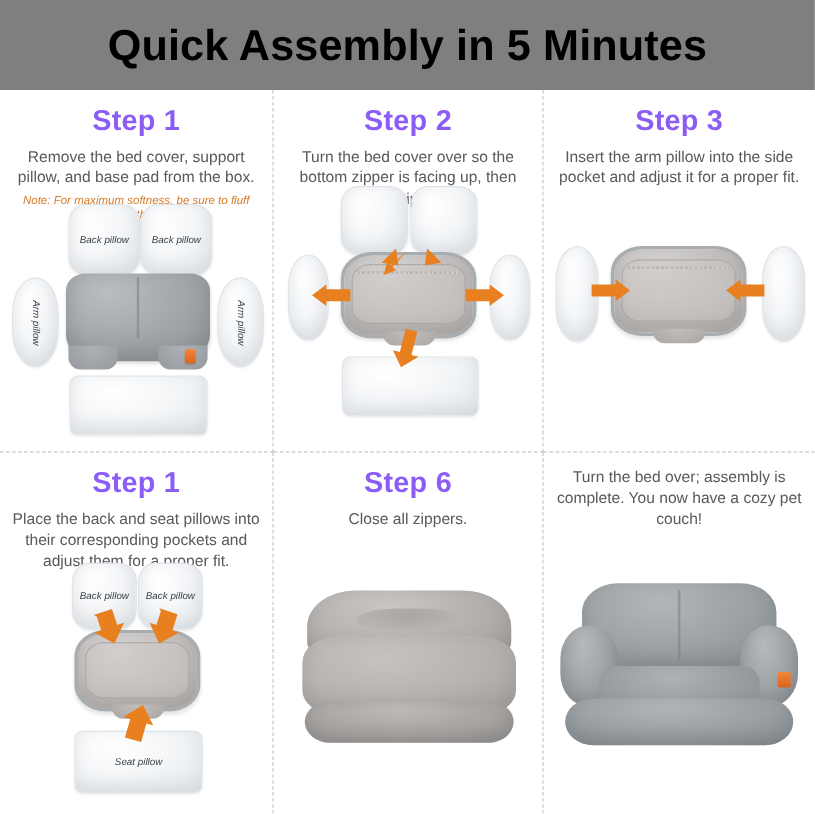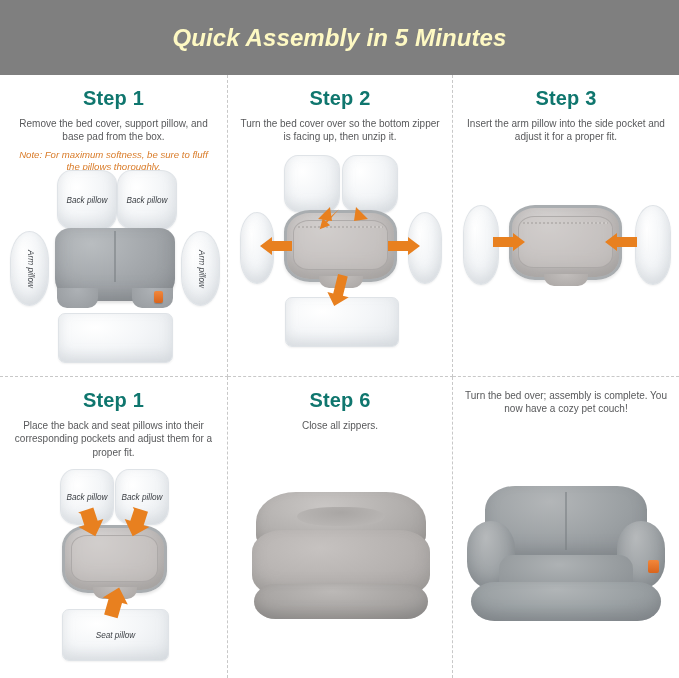--- a/index.html
+++ b/index.html
@@ -11,39 +11,38 @@
   }
   .sheet{position:relative;width:679px;height:678px;background:#fff;}
 
   
   .banner{
     position:absolute;left:0;top:0;width:679px;height:75px;
     background:#7f7f7f;
     display:flex;align-items:center;justify-content:center;
   }
   .banner-title{
-    color:#fef9c3;font-size:24px;font-weight:bold;letter-spacing:.1px;
+    color:#000000;font-size:36px;font-weight:bold;letter-spacing:.1px;
     white-space:nowrap;
-    font-style:italic;
   }
 
   
   .grid{
     position:absolute;left:0;top:75px;width:679px;height:603px;
     display:grid;
     grid-template-columns:228px 225px 226px;
     grid-template-rows:302px 301px;
   }
   .cell{position:relative;box-sizing:border-box;overflow:hidden;}
   .cell.v-div{border-right:1px dashed #c8c8c8;}
   .cell.h-div{border-bottom:1px dashed #c8c8c8;}
 
   .step-head{padding:12px 10px 0;text-align:center;}
-  .step-title{font-size:20px;font-weight:bold;color:#0f766e;margin:0 0 7px;letter-spacing:.2px;}
-  .step-desc{font-size:10px;line-height:1.33;color:#58595b;margin:0;}
+  .step-title{font-size:24px;font-weight:bold;color:#8b5cf6;margin:0 0 7px;letter-spacing:.2px;}
+  .step-desc{font-size:13px;line-height:1.33;color:#58595b;margin:0;}
   .step-note{
     font-size:9.6px;line-height:1.3;color:#d97b28;font-style:italic;
     margin:5px 6px 0;
   }
 
   .art{position:absolute;left:0;right:0;bottom:0;top:0;}
 
   
   .pill{
     position:absolute;

